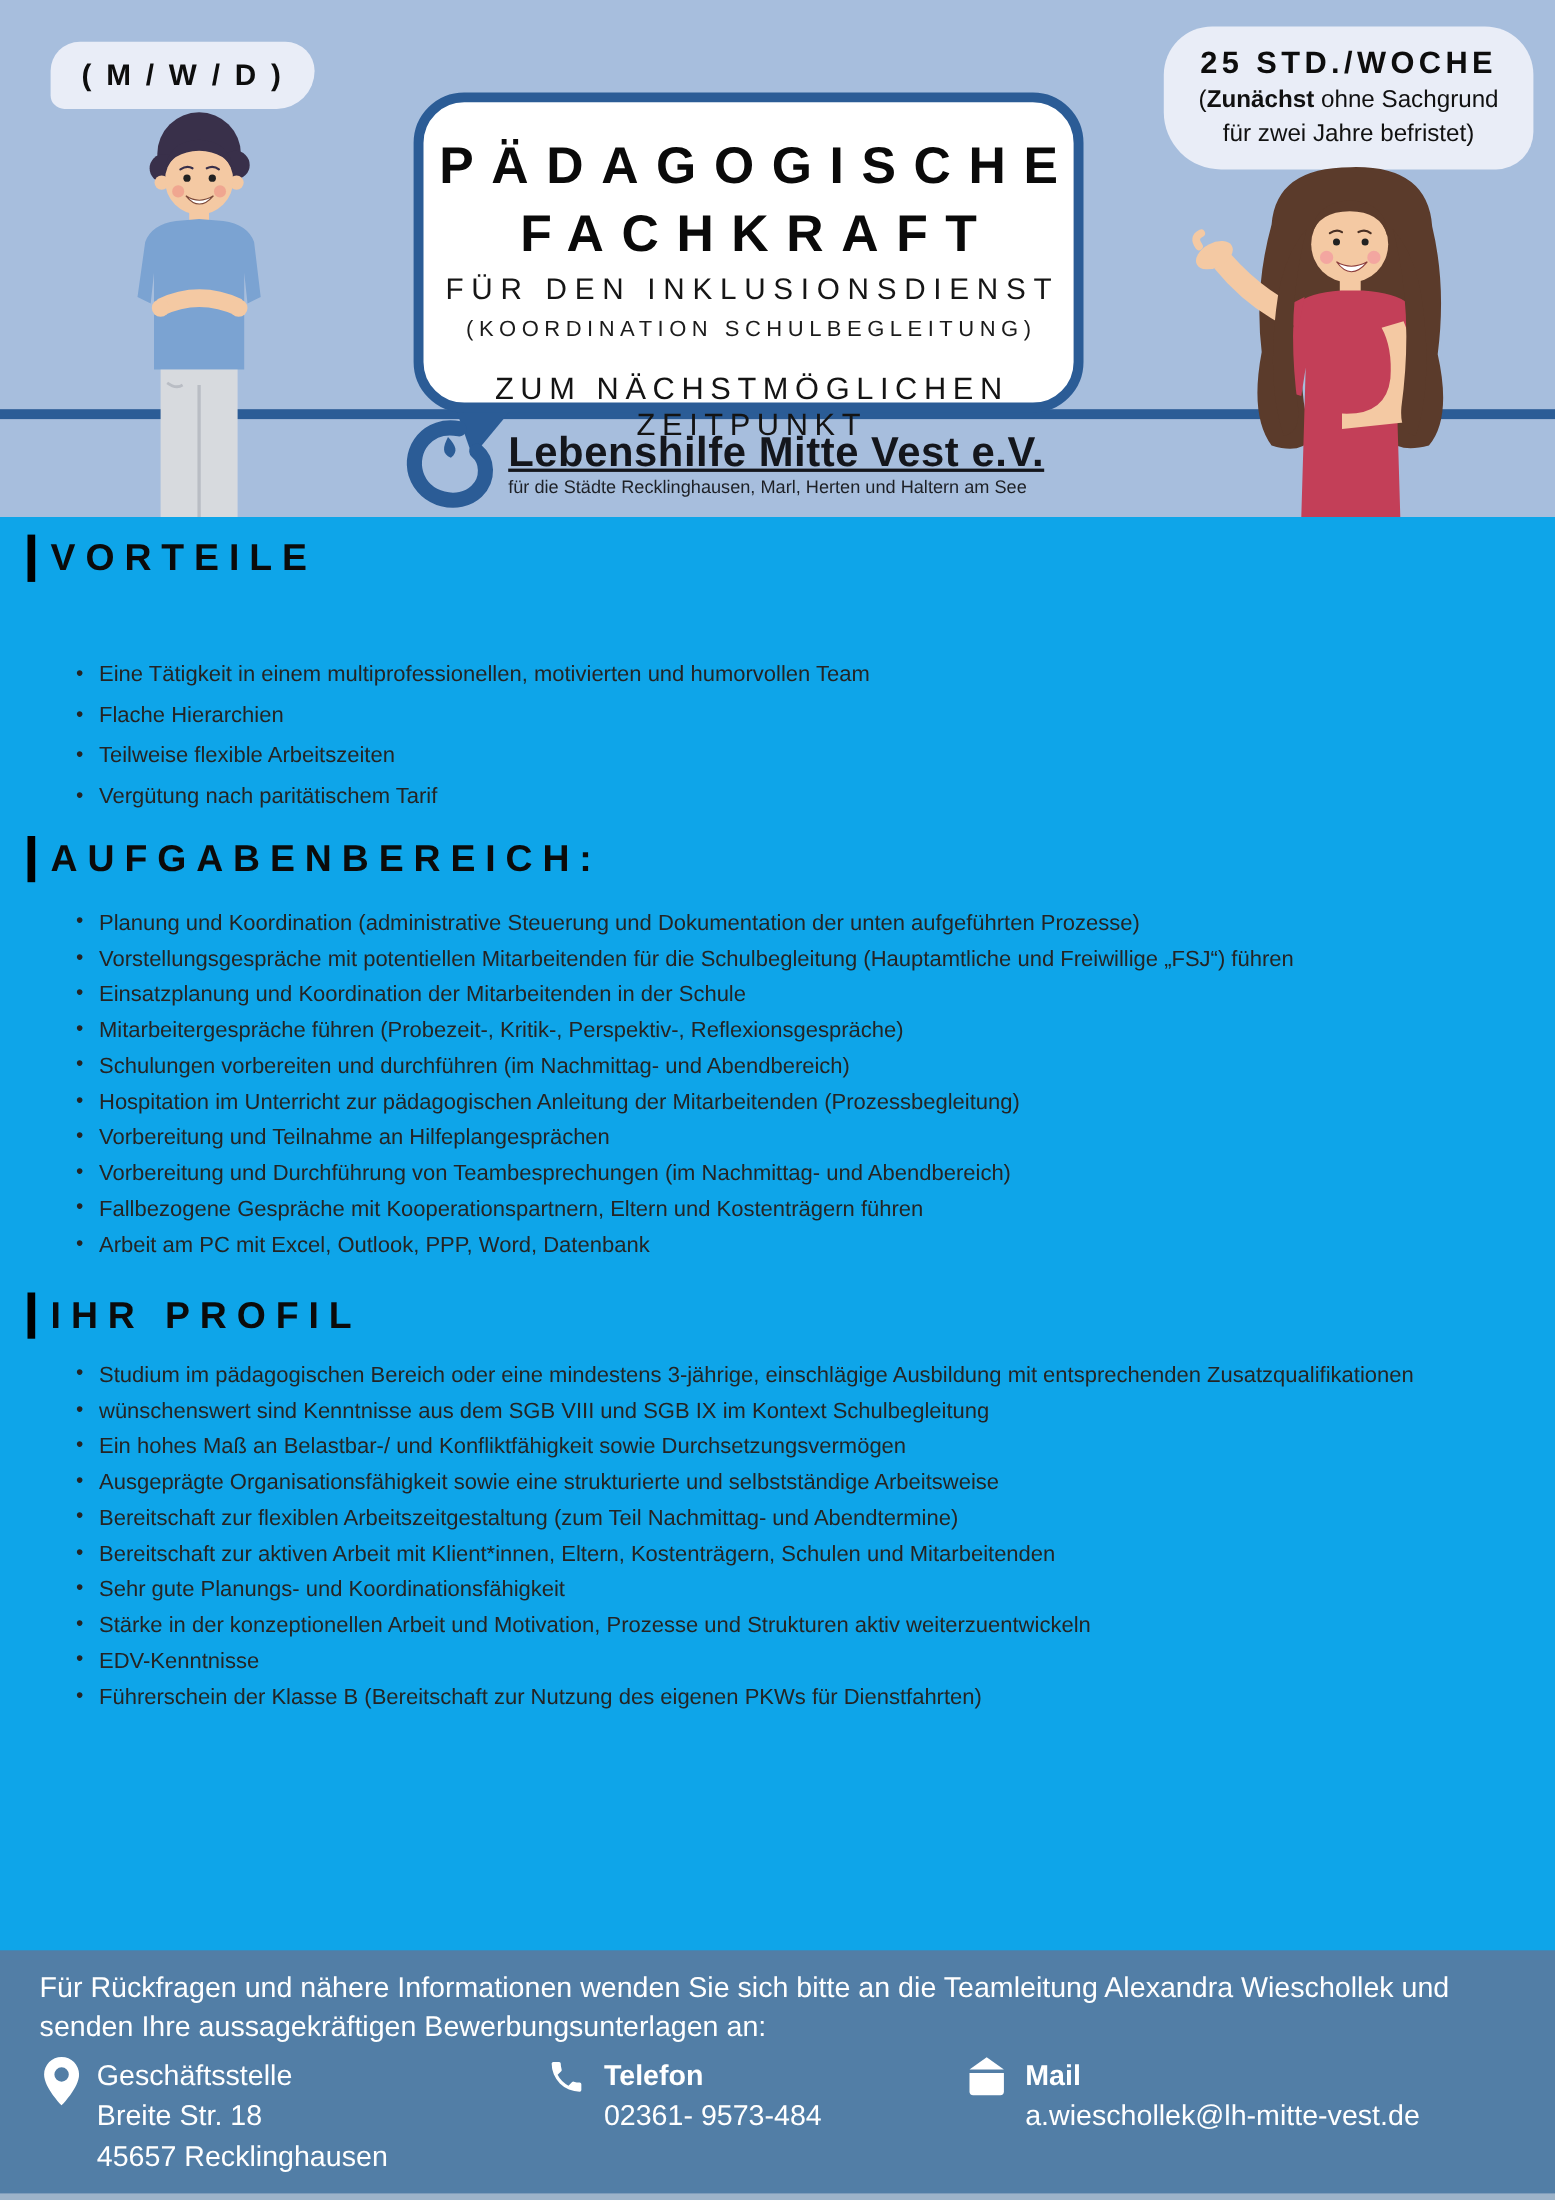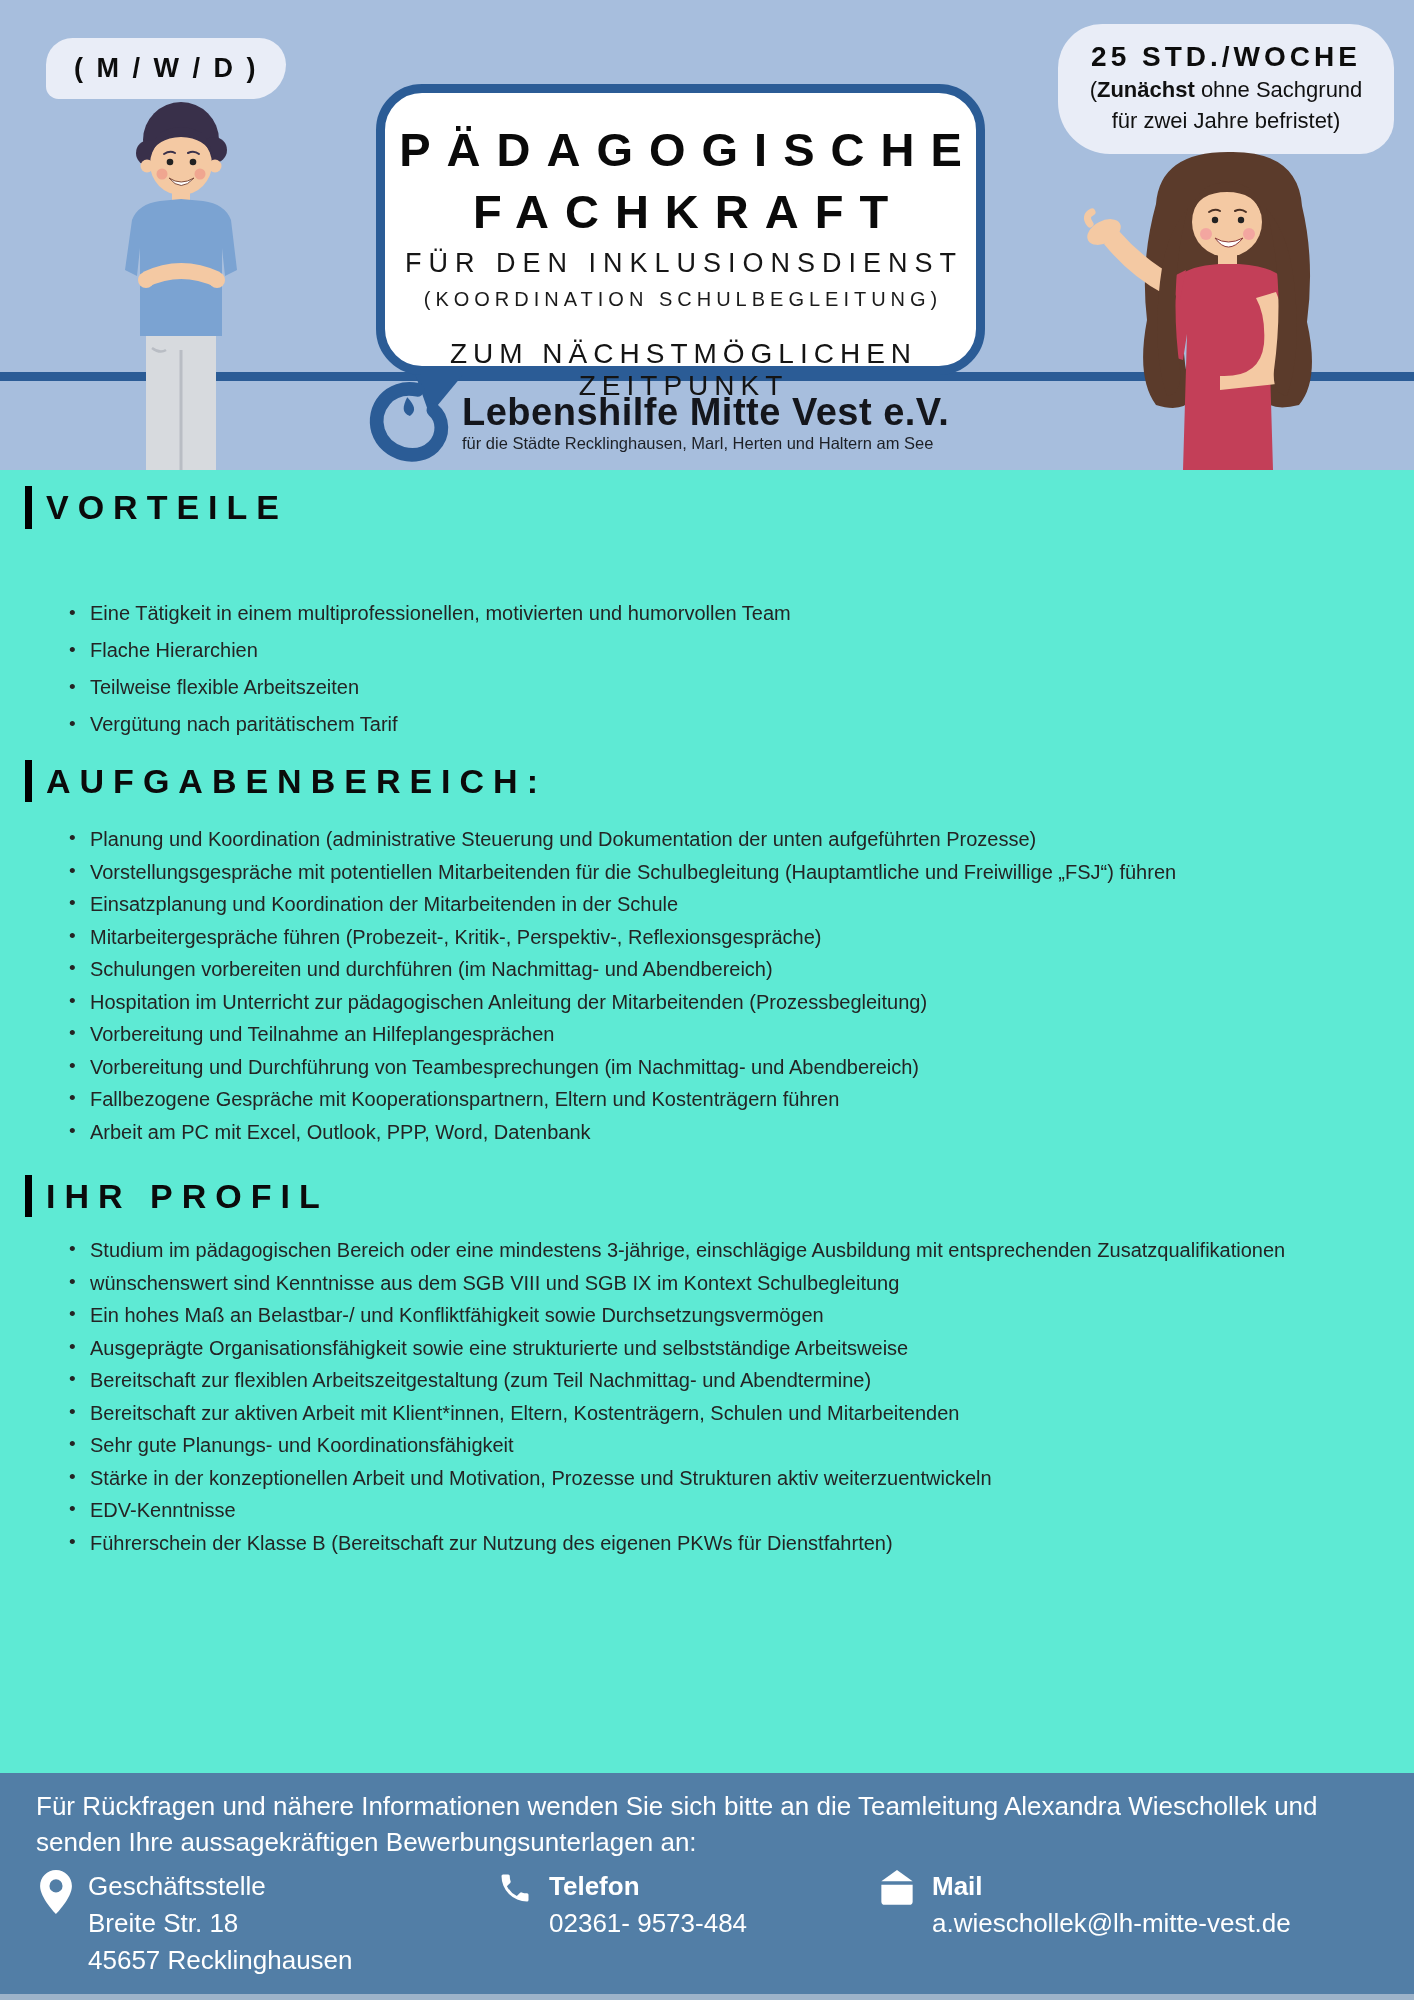--- a/index.html
+++ b/index.html
@@ -2,21 +2,21 @@
 <html style="--header-bg: #a7bedd; --bubble-bg: #e9edf7; --accent-blue: #2b5c96; --footer-bg: #527ea6; --shirt-blue: #7ba3d2; --shirt-red: #c33f58;"><head>
 <meta charset="utf-8">
 <style>
   :root{
     --header-bg:#a7bedd; --bubble-bg:#e9edf7; --accent-blue:#2b5c96;
     --footer-bg:#527ea6; --text-dark:#1c1c1c; --shirt-blue:#7ba3d2;
     --shirt-red:#c33f58; --skin:#f4c9a3; --hair-dark:#39304a; --hair-brown:#5b3b2b;
   }
   *{margin:0;padding:0;box-sizing:border-box;}
   body{font-family:"Liberation Sans",sans-serif;background:#888;}
-  .page{position:relative;width:1414px;height:2000px;background:#5eead4;overflow:hidden;margin:0 auto;}
+  .page{position:relative;width:1414px;height:2000px;background:#0ea5e9;overflow:hidden;margin:0 auto;}
 
   
   .hero{position:absolute;top:0;left:0;width:100%;height:470px;background:var(--header-bg);}
   .divider-line{position:absolute;left:0;top:372px;width:100%;height:9px;background:var(--accent-blue);z-index:1;}
 
   .mwd-bubble{position:absolute;left:46px;top:38px;background:var(--bubble-bg);
     border-radius:34px 34px 44px 16px;padding:15px 28px;z-index:2;}
   .mwd-bubble span{font-size:27px;font-weight:bold;letter-spacing:3px;color:#0d0d0d;}
 
   .hours-bubble{position:absolute;left:1058px;top:24px;width:336px;background:var(--bubble-bg);
@@ -31,21 +31,21 @@
   .title-line{font-size:47px;font-weight:bold;letter-spacing:16px;padding-left:16px;color:#0a0a0a;line-height:1.32;}
   .sub1{font-size:27px;letter-spacing:7px;padding-left:7px;color:#161616;margin-top:5px;}
   .sub2{font-size:20px;letter-spacing:5px;padding-left:5px;color:#1b1b1b;margin-top:9px;}
   .sub3{font-size:28px;letter-spacing:6px;padding-left:6px;color:#141414;margin-top:27px;}
   .bubble-tail{position:absolute;left:414px;top:371px;width:52px;height:44px;background:var(--accent-blue);
     clip-path:polygon(0 0,100% 0,30% 100%);z-index:3;}
 
   .logo-row{position:absolute;left:366px;top:380px;display:flex;align-items:center;z-index:3;}
   .logo-icon{width:88px;height:86px;flex:none;}
   .logo-text{margin-left:8px;}
-  .logo-name{font-size:38px;font-weight:bold;color:#14161c;letter-spacing:0.5px;line-height:1.05;}
+  .logo-name{font-size:38px;font-weight:bold;color:#14161c;letter-spacing:0.5px;line-height:1.05;text-decoration:underline;}
   .logo-tagline{font-size:16.5px;color:#1d2026;margin-top:2px;}
 
   .illustration{position:absolute;z-index:5;}
   .man-illustration{left:112px;top:98px;width:138px;height:372px;}
   .woman-illustration{left:1068px;top:142px;width:330px;height:328px;}
 
   
   main{position:absolute;top:470px;left:0;width:100%;height:1303px;padding-top:14px;overflow:hidden;}
   h2{margin-left:25px;font-size:34px;font-weight:bold;letter-spacing:9px;color:#0b0b0b;
      border-left:7px solid #000;padding-left:14px;line-height:1.25;}

